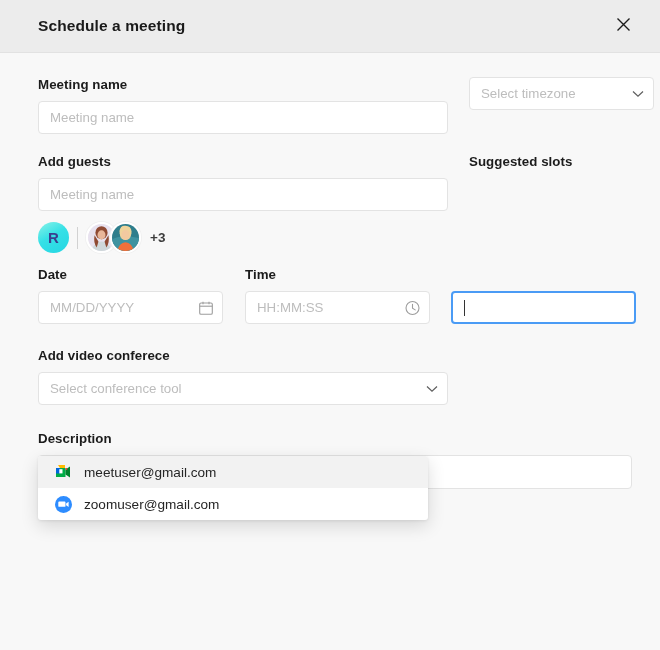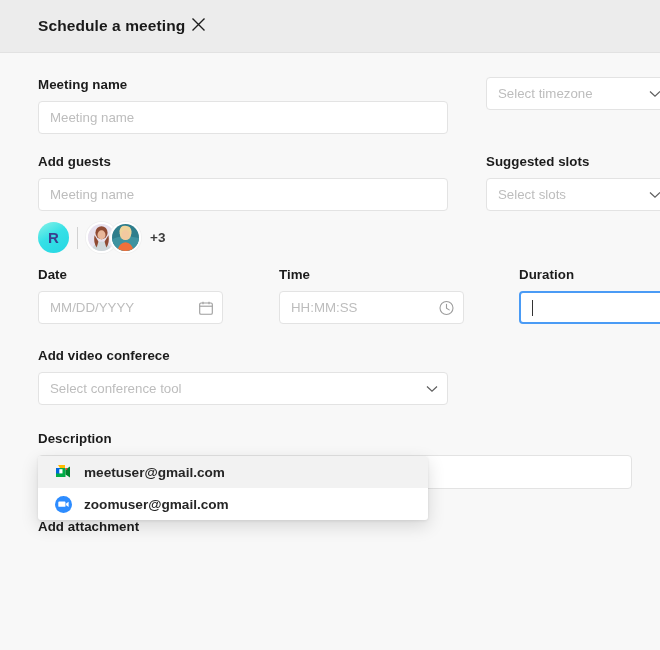--- a/index.html
+++ b/index.html
@@ -13,21 +13,21 @@
     overflow: hidden;
     position: relative;
   }
 
   
   .modal-header {
     height: 53px;
     background: #ececec;
     display: flex;
     align-items: center;
-    justify-content: flex-start;
+    justify-content: space-between;
     padding: 0 24px 0 38px;
     border-bottom: 1px solid #e2e2e2;
   }
   .modal-title {
     font-size: 15.5px;
     font-weight: bold;
     color: #1a1a1a;
     letter-spacing: 0.1px;
   }
   .close-btn {
@@ -37,21 +37,21 @@
     background: none; border: none; padding: 0;
   }
 
   
   .modal-body {
     padding: 24px 28px 0 38px;
     position: relative;
   }
   .row {
     display: flex;
-    gap: 17px;
+    gap: 0;
     margin-bottom: 20px;
   }
   .col-left  { width: 410px; flex: none; }
   .col-right { width: 185px; flex: none; margin-left: 21px; }
   .col-third { width: 185px; flex: none; }
   .gap-third { width: 22px; flex: none; }
 
   .field-label {
     font-size: 13.3px;
     font-weight: bold;
@@ -164,21 +164,20 @@
   .dropdown-panel {
     position: absolute;
     left: 38px;
     top: 456px;
     width: 390px;
     background: #ffffff;
     border-radius: 3px;
     box-shadow: 0 6px 18px rgba(0,0,0,0.14), 0 1px 3px rgba(0,0,0,0.08);
     overflow: hidden;
     z-index: 40;
-    font-weight: bold;
   }
   .dropdown-item {
     display: flex;
     align-items: center;
     height: 32px;
     padding: 0 0 0 16px;
     font-size: 13.6px;
     color: #262626;
     cursor: pointer;
     gap: 12px;
@@ -259,28 +258,20 @@
             <ellipse cx="15.5" cy="12.5" rx="4.4" ry="5.4" fill="#f2c9a0"></ellipse>
             <path d="M8.5 8 Q10 1 15.5 2 Q22 2 22.5 9 L21 17 Q23 7 15.5 6 Q9 7 10 17 Z" fill="#efd49a"></path>
             <path d="M6 31 Q8 22 15.5 21 Q23 22 25 31 Z" fill="#f0703a"></path>
           </svg>
         </div>
         <div class="avatar-extra">+3</div>
       </div>
     </div>
     <div class="col-right">
       <div class="field-label">Suggested slots</div>
-      <div class="input-wrap">
-        <input class="text-input with-icon" type="text" readonly="" placeholder="Select slots" style="">
-        <span class="field-icon clickable">
-          <svg width="12" height="8" viewBox="0 0 12 8" fill="none">
-            <path d="M1 1.5 L6 6.2 L11 1.5" stroke="#5e5e5e" stroke-width="1.2"></path>
-          </svg>
-        </span>
-      </div>
     </div>
   </div>
 
   <div class="row" style="margin-top:14px;align-items:flex-end;">
     <div class="col-third">
       <div class="field-label">Date</div>
       <div class="input-wrap">
         <input class="text-input with-icon" type="text" placeholder="MM/DD/YYYY" style="">
         <span class="field-icon clickable">
           <svg width="14" height="14" viewBox="0 0 14 14" fill="none">
@@ -299,21 +290,20 @@
         <span class="field-icon clickable">
           <svg width="15" height="15" viewBox="0 0 15 15" fill="none">
             <circle cx="7.5" cy="7.5" r="6.5" stroke="#9d9d9d" stroke-width="1.1"></circle>
             <path d="M7.5 3.8 V7.8 L10.2 9.4" stroke="#9d9d9d" stroke-width="1.1" stroke-linecap="round"></path>
           </svg>
         </span>
       </div>
     </div>
     <div class="gap-third" style="width:21px;"></div>
     <div class="col-third">
-      <div class="field-label">Duration</div>
       <div class="num-wrap">
         <span class="num-caret"></span>
         <input class="num-input" type="text" placeholder="" style="">
 
       </div>
     </div>
   </div>
 
   <div class="row" style="margin-top:24px;">
     <div class="col-left">
@@ -329,23 +319,20 @@
     </div>
   </div>
 
   <div class="full-row desc-label-row" style="margin-top:26px;">
     <div class="field-label">Description</div>
     <div class="input-wrap">
       <input class="text-input" type="text" style="height: 34px;" placeholder="Start writing here...">
     </div>
   </div>
 
-  <div style="margin-top:30px;">
-    <div class="field-label">Add attachment</div>
-  </div>
 
 </div>
 
 <div class="dropdown-panel">
   <div class="dropdown-item highlight">
     <span class="dd-icon">
       <svg width="18" height="16" viewBox="0 0 18 16">
         <path d="M2 4 H7 V7 H2 Z" fill="#2684FC"></path>
         <path d="M4 1 H11 V4 H6 Z" fill="#FFBA00"></path>
         <path d="M2 4 H6 V13 H3 A1 1 0 0 1 2 12 Z" fill="#0066DA"></path>

